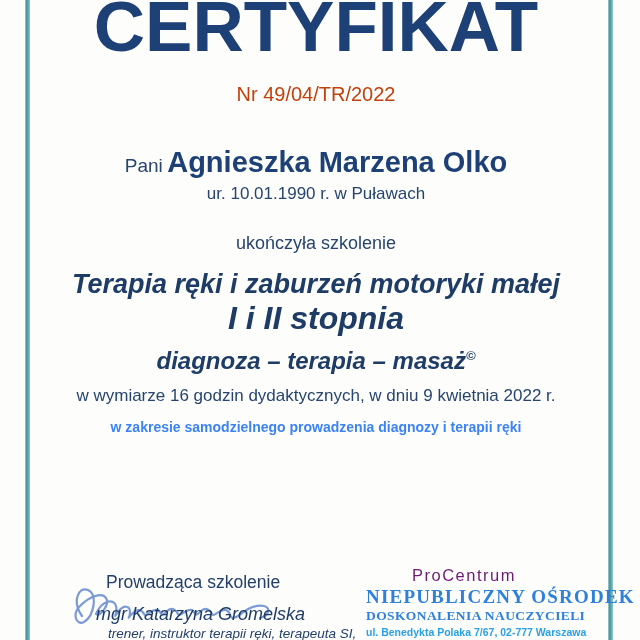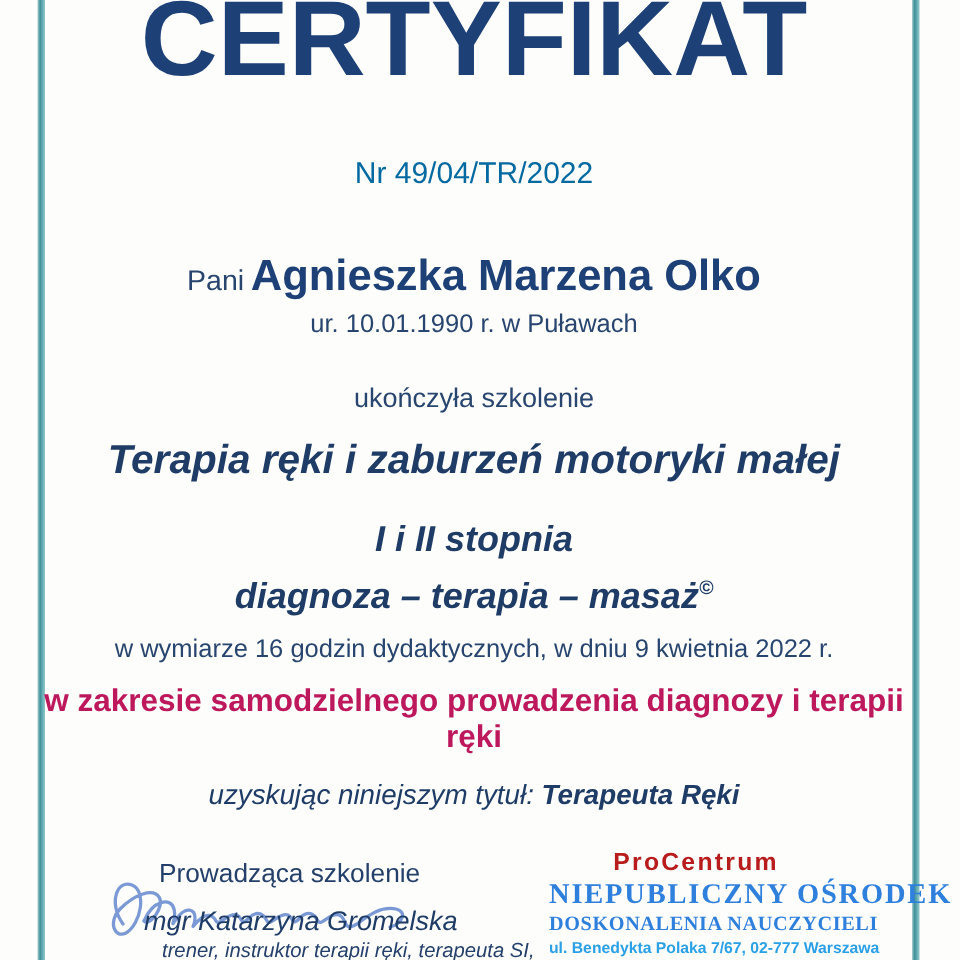--- a/index.html
+++ b/index.html
@@ -16,44 +16,44 @@
   .border-left{left:25px;}
   .border-right{left:608px;}
   .content{
     position:absolute;left:28px;right:36px;top:0;text-align:center;
   }
   .title{
     font-size:71px;font-weight:bold;letter-spacing:0px;
     color:#1d4076;line-height:0.95;margin-top:-7px;
     white-space:nowrap;
   }
-  .cert-number{margin-top:45px;font-size:20px;color:#0369a1;}
+  .cert-number{margin-top:23px;font-size:20px;color:#c2410c;}
   .recipient{margin-top:42px;line-height:1;}
   .recipient .prefix{font-size:19px;color:#27456e;}
   .recipient .name{font-size:29px;font-weight:bold;color:#1d4076;}
   .birth{margin-top:7px;font-size:17px;color:#27456e;}
   .completed{margin-top:29px;font-size:18px;color:#27456e;}
   .course-line1{margin-top:15px;font-size:27px;font-weight:bold;font-style:italic;color:#1e3c66;}
-  .course-line2{margin-top:24px;font-size:24px;font-weight:bold;font-style:italic;color:#1e3c66;}
+  .course-line2{margin-top:0;font-size:32px;font-weight:bold;font-style:italic;color:#1e3c66;}
   .course-subtitle{margin-top:10px;font-size:24px;font-weight:bold;font-style:italic;color:#1e3c66;}
   .course-subtitle sup{font-size:13px;}
   .duration{margin-top:11px;font-size:17px;color:#27456e;}
   .acquired{margin-top:15px;font-size:18px;color:#27456e;}
-  .scope{margin-top:13px;font-size:21px;font-weight:bold;color:#be185d;}
+  .scope{margin-top:13px;font-size:14px;font-weight:bold;color:#3b82f6;}
   .awarded{margin-top:15px;font-size:18.5px;font-style:italic;color:#1e3c66;}
   .awarded strong{font-weight:bold;}
 
   .signer{position:absolute;left:68px;top:566px;width:260px;text-align:left;}
   .signer .role{position:absolute;top:6px;left:38px;font-size:17.5px;color:#24406a;white-space:nowrap;}
   .signer .sig{position:absolute;top:16px;left:0px;}
   .signer .name{position:absolute;top:38px;left:28px;font-size:18px;font-style:italic;color:#1e3c66;white-space:nowrap;}
   .signer .creds{position:absolute;top:60px;left:40px;font-size:13.5px;font-style:italic;color:#24406a;white-space:nowrap;}
 
   .stamp{position:absolute;left:366px;top:566px;width:196px;text-align:center;}
-  .stamp .org{font-size:16.5px;font-weight:bold;letter-spacing:1.5px;color:#b91c1c;white-space:nowrap;}
+  .stamp .org{font-size:16.5px;font-weight:normal;letter-spacing:1.5px;color:#701a75;white-space:nowrap;}
   .stamp .type1{margin-top:1px;font-family:"Liberation Serif",serif;font-size:19px;font-weight:bold;letter-spacing:1.2px;color:#2f80dd;white-space:nowrap;}
   .stamp .type2{font-family:"Liberation Serif",serif;font-size:13.5px;font-weight:bold;letter-spacing:0.4px;color:#2f80dd;white-space:nowrap;}
   .stamp .addr{margin-top:2px;font-size:10.5px;font-weight:bold;color:#2aa0e6;white-space:nowrap;text-align:center;}
   .stamp .tax{margin-top:2px;font-size:11.5px;font-weight:bold;color:#2aa0e6;white-space:nowrap;}
 </style>
 </head>
 <body>
 
 <div class="page">
 
@@ -71,21 +71,20 @@
     <div class="birth">ur. 10.01.1990 r. w Puławach</div>
 
     <div class="completed">ukończyła szkolenie</div>
 
     <div class="course-line1">Terapia ręki i zaburzeń motoryki małej</div>
     <div class="course-line2">I i II stopnia</div>
     <div class="course-subtitle"><span>diagnoza – terapia – masaż</span><sup>©</sup></div>
 
     <div class="duration">w wymiarze 16 godzin dydaktycznych, w dniu 9 kwietnia 2022 r.</div>
     <div class="scope">w zakresie samodzielnego prowadzenia diagnozy i terapii ręki</div>
-    <div class="awarded"><span>uzyskując niniejszym tytuł: </span><strong>Terapeuta Ręki</strong></div>
   </div>
 
   <div class="signer">
     <div class="role">Prowadząca szkolenie</div>
     <svg class="sig" width="230" height="46" viewBox="0 0 230 46">
       <path d="M14,34 C4,20 10,4 20,8 C30,12 26,34 16,40 C8,44 4,32 12,24 C22,14 34,10 38,16 C42,22 32,36 28,32 C34,18 46,16 48,24 C50,32 44,38 50,30 C56,22 62,24 62,30 C62,36 58,38 64,32 C70,26 74,28 76,32 C78,36 84,26 90,28 C94,30 92,36 98,30 C104,24 108,28 110,32 C112,36 118,26 124,28 C128,30 126,36 132,30 C138,24 142,28 144,32 C146,36 152,26 158,28 C164,30 160,40 170,34 C178,28 186,22 196,24 C204,26 200,34 192,36" fill="none" stroke="#6d8fd0" stroke-width="2.2" stroke-linecap="round" opacity="0.9"></path>
     </svg>
     <div class="name">mgr  Katarzyna Gromelska</div>
     <div class="creds">trener, instruktor terapii ręki, terapeuta SI,</div>
   </div>

